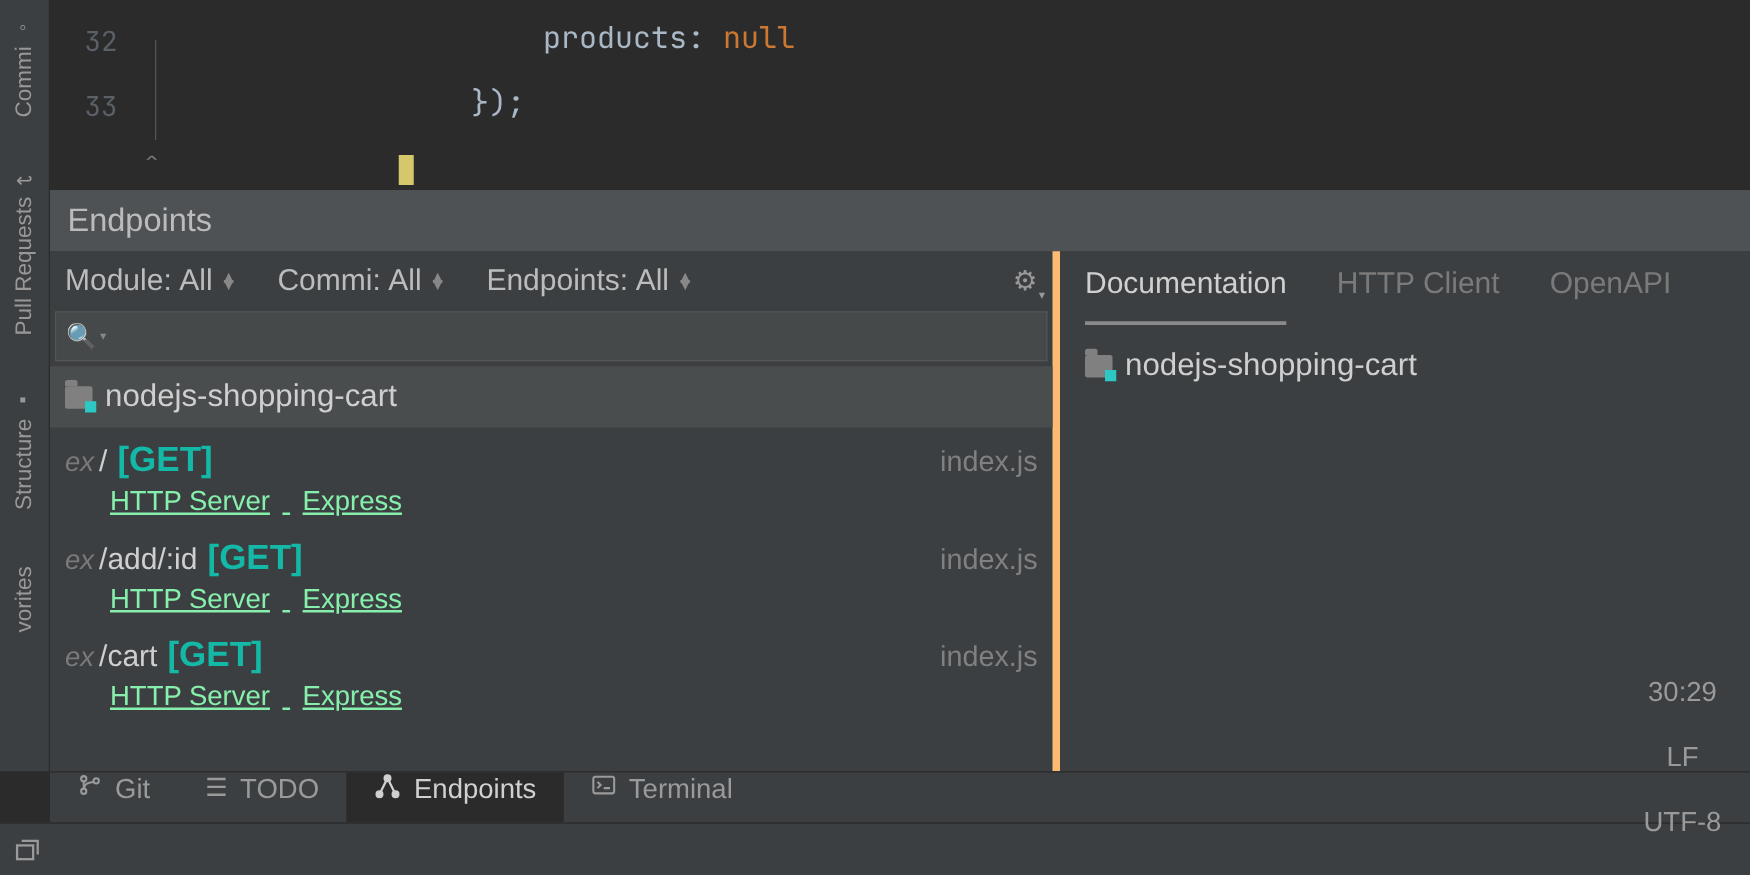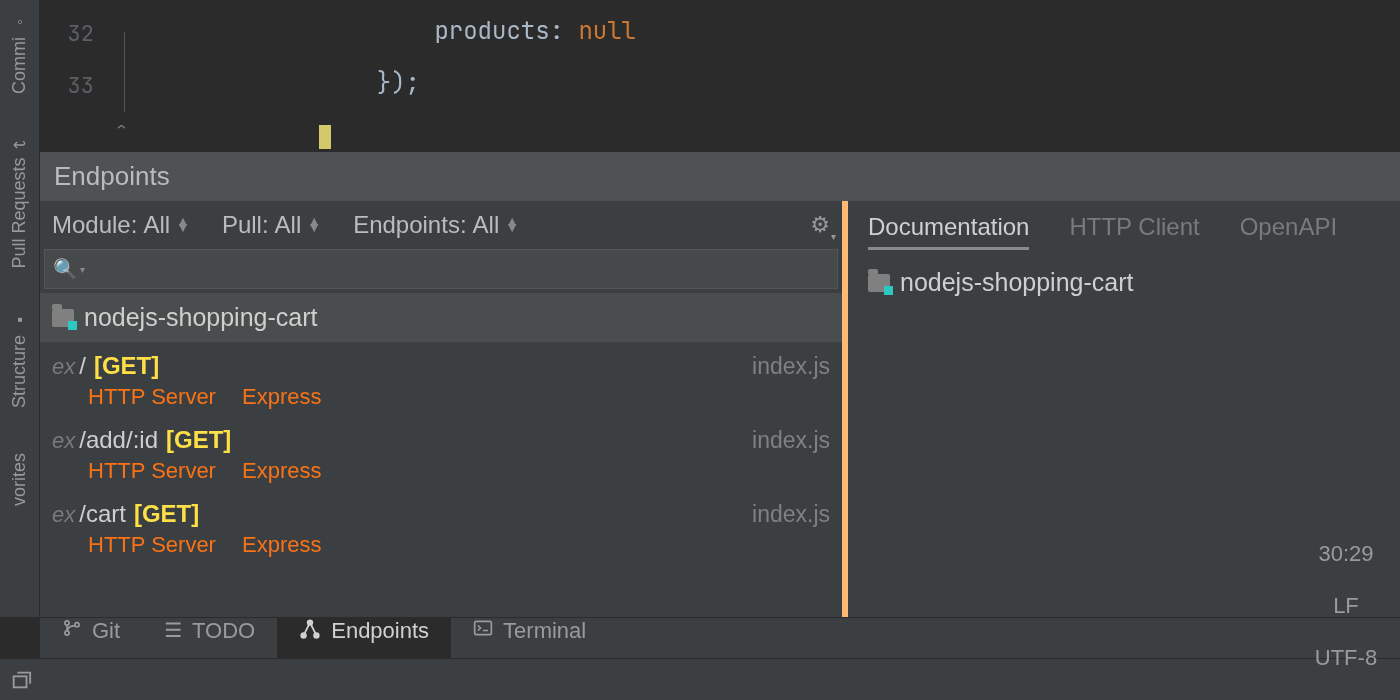--- a/index.html
+++ b/index.html
@@ -146,36 +146,36 @@
     background:#2dc7c4;
   }
   .ep-list { flex:1; overflow:hidden; }
   .ep-item {
     padding: 10px 12px 6px 12px;
     cursor:pointer;
   }
   .ep-top { display:flex; align-items:baseline; }
   .ep-prefix { color:#7a7a7a; font-size:22px; margin-right:4px;font-style:italic;}
   .ep-path { color:#cfcfcf; font-size:24px; }
-  .ep-method { color:#fde047; font-size:24px; font-weight:600; margin-left:8px;}
+  .ep-method { color:#14b8a6; font-size:28px; font-weight:600; margin-left:8px;}
   .ep-file { margin-left:auto; color:#808080; font-size:23px;}
-  .ep-sub { color:#f97316; font-size:22px; padding-left:36px; padding-top:4px;}
+  .ep-sub { color:#86efac; font-size:22px; padding-left:36px; padding-top:4px;text-decoration:underline;}
   .ep-sub .sep { margin: 0 10px;}
 
   .doc-col {
     flex:1;
     background:#3c3f41;
     display:flex; flex-direction:column;
   }
   .doc-tabs {
     display:flex; gap:40px;
     padding: 12px 20px 0 20px;
     font-size:24px;
   }
-  .doc-tab { color:#7a7a7a; cursor:pointer; padding-bottom:6px;}
+  .doc-tab { color:#7a7a7a; cursor:pointer; padding-bottom:16px;}
   .doc-tab.active { color:#d0d0d0; border-bottom:3px solid #8a8a8a;}
   .doc-body { padding: 18px 20px; display:flex; align-items:center; gap:10px; font-size:25px; color:#cfcfcf;}
 
   .bottom-tabs {
     position:absolute;
     left:40px; right:0;
     bottom:42px;
     height:41px;
     background:#3c3f41;
     display:flex; align-items:center;
@@ -254,21 +254,21 @@
       <div class="filters-row">
         <div class="filter">
           <span>Module:</span>
           <span>All</span>
           <span class="sort">
               <span>▲</span>
               <span>▼</span>
             </span>
         </div>
         <div class="filter">
-          <span>Pull:</span>
+          <span>Commi:</span>
           <span>All</span>
           <span class="sort">
               <span>▲</span>
               <span>▼</span>
             </span>
         </div>
         <div class="filter">
           <span>Endpoints:</span>
           <span>All</span>
           <span class="sort">

